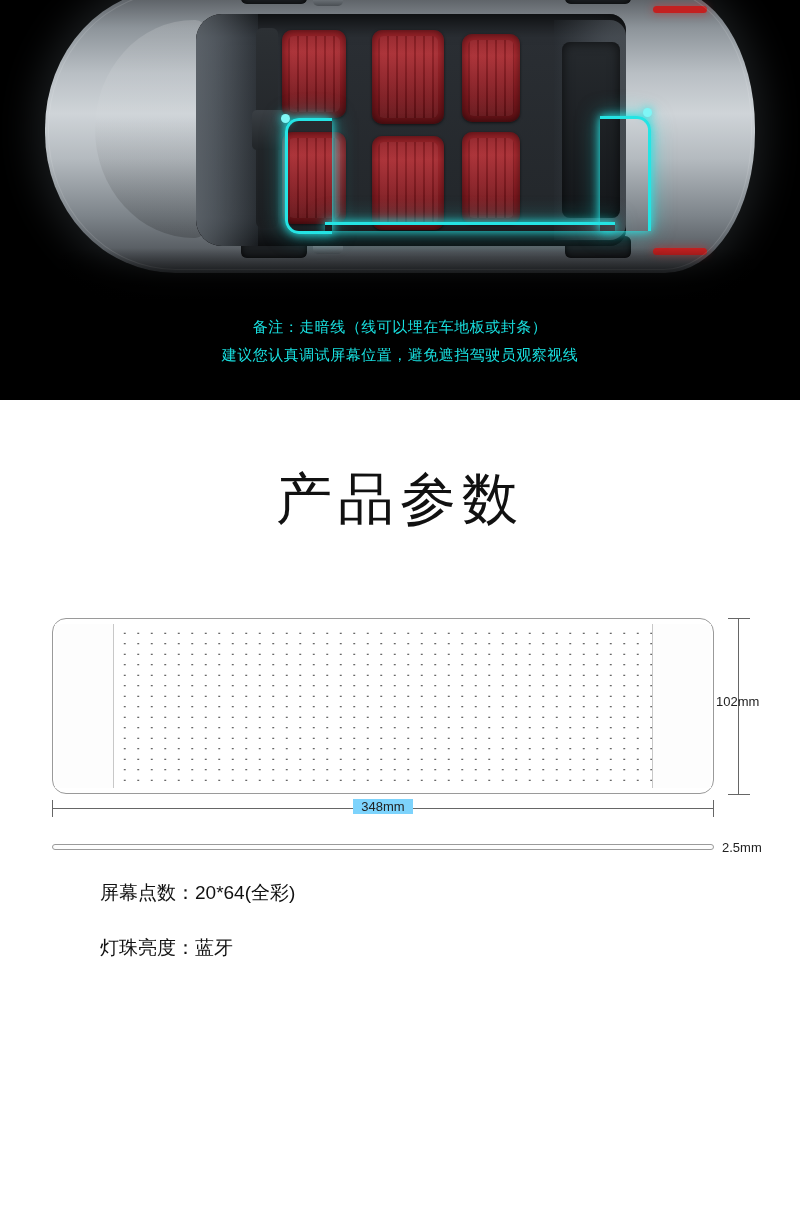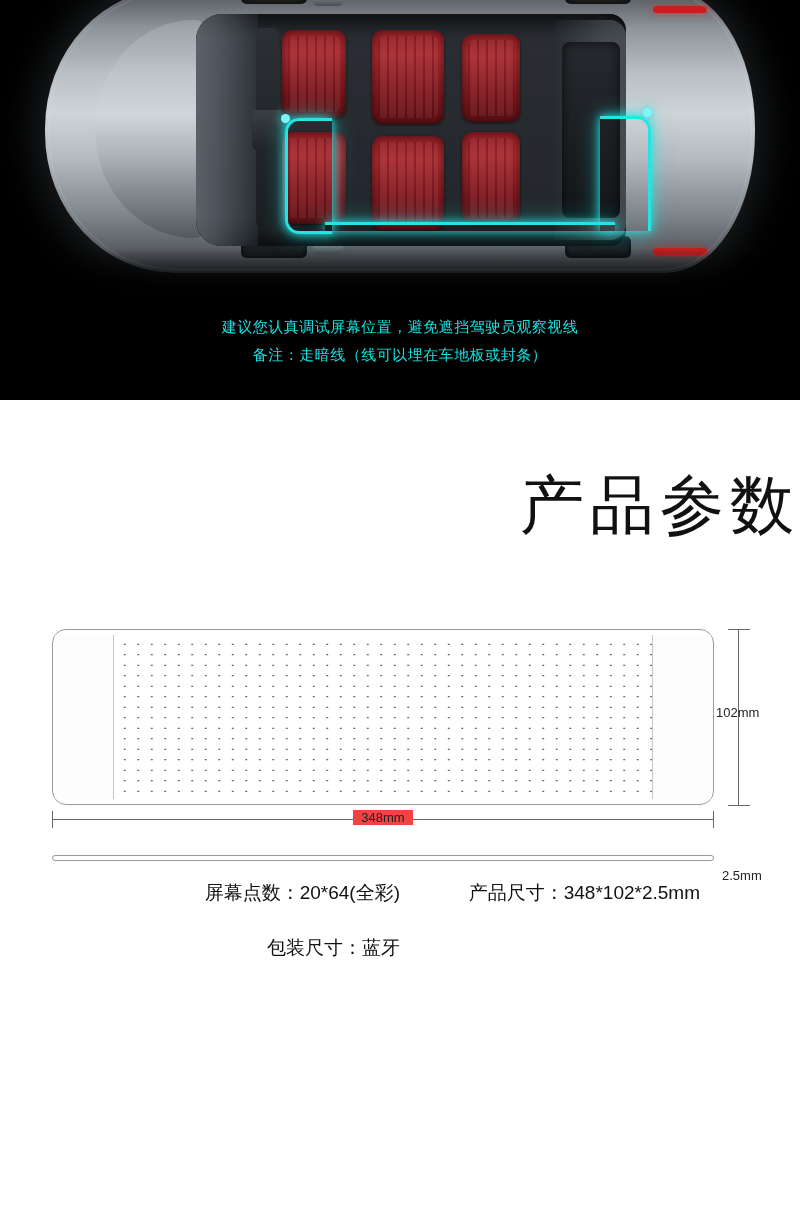--- a/index.html
+++ b/index.html
@@ -196,22 +196,22 @@
     text-align: center;
     color: #18e0e0;
     font-size: 15px;
     line-height: 28px;
     letter-spacing: 0.5px;
   }
 
   
   .section-title {
     width: 800px;
-    text-align: right;
-    font-size: 64px;
+    text-align: center;
+    font-size: 56px;
     letter-spacing: 6px;
     color: #111111;
     font-weight: 400;
     margin-top: 62px;
   }
 
   
   .diagram {
     position: relative;
     width: 800px;
@@ -298,55 +298,54 @@
     position: absolute;
     left: 0;
     top: 223px;
     width: 766px;
     text-align: center;
     font-size: 13px;
     color: #222;
     background: transparent;
   }
   .dim-label-w span {
-    background: #ef4444;
+    background: #7dd3fc;
     padding: 0 8px;
   }
   .thin-bar {
     position: absolute;
     left: 52px;
     top: 268px;
     width: 662px;
     height: 6px;
     border: 1px solid #9a9a9a;
     border-radius: 3px;
     background: #fdfdfd;
     box-sizing: border-box;
   }
   .thin-label {
     position: absolute;
     left: 722px;
-    top: 281px;
+    top: 264px;
     font-size: 13px;
     color: #222;
   }
 
   
   .specs {
     position: absolute;
     left: 0;
     top: 880px;
     width: 800px;
     padding: 0 100px;
     box-sizing: border-box;
   }
   .spec-row {
     display: flex;
     margin-bottom: 29px;
-    text-align: right;
   }
   .spec-cell {
     width: 50%;
     font-size: 19px;
     color: #111;
     line-height: 26px;
     white-space: nowrap;
   }
   .spec-cell .k { }
   .spec-cell .v { }
@@ -386,22 +385,22 @@
     <div class="cable c1"></div>
     <div class="cable c2"></div>
     <div class="cable c3"></div>
     <div class="dot-node n1"></div>
     <div class="dot-node n2"></div>
 
     <div class="hero-fade"></div>
   </div>
 
   <div class="hero-notes">
+    <div>备注：走暗线（线可以埋在车地板或封条）</div>
     <div>建议您认真调试屏幕位置，避免遮挡驾驶员观察视线</div>
-    <div>备注：走暗线（线可以埋在车地板或封条）</div>
   </div>
 </div>
 
 <div class="section-title">产品参数</div>
 
 <div class="diagram">
   <div class="panel">
     <div class="panel-cap left"></div>
     <div class="panel-cap right"></div>
     <div class="panel-inner"></div>
@@ -419,27 +418,24 @@
 
   <div class="thin-bar"></div>
   <div class="thin-label">2.5mm</div>
 </div>
 
 <div class="specs">
   <div class="spec-row">
     <div class="spec-cell">
       <span class="k">屏幕点数：</span><span class="v">20*64(全彩)</span>
     </div>
-    <div class="spec-cell">
-      <span class="k">产品尺寸：</span><span class="v">348*102*2.5mm</span>
-    </div>
   </div>
 
   <div class="spec-row">
     <div class="spec-cell">
-      <span class="k">包装尺寸：</span><span class="v">蓝牙</span>
+      <span class="k">灯珠亮度：</span><span class="v">蓝牙</span>
     </div>
   </div>
 
 
   <div class="spec-row">
   </div>
 </div>
 
 </body></html>

